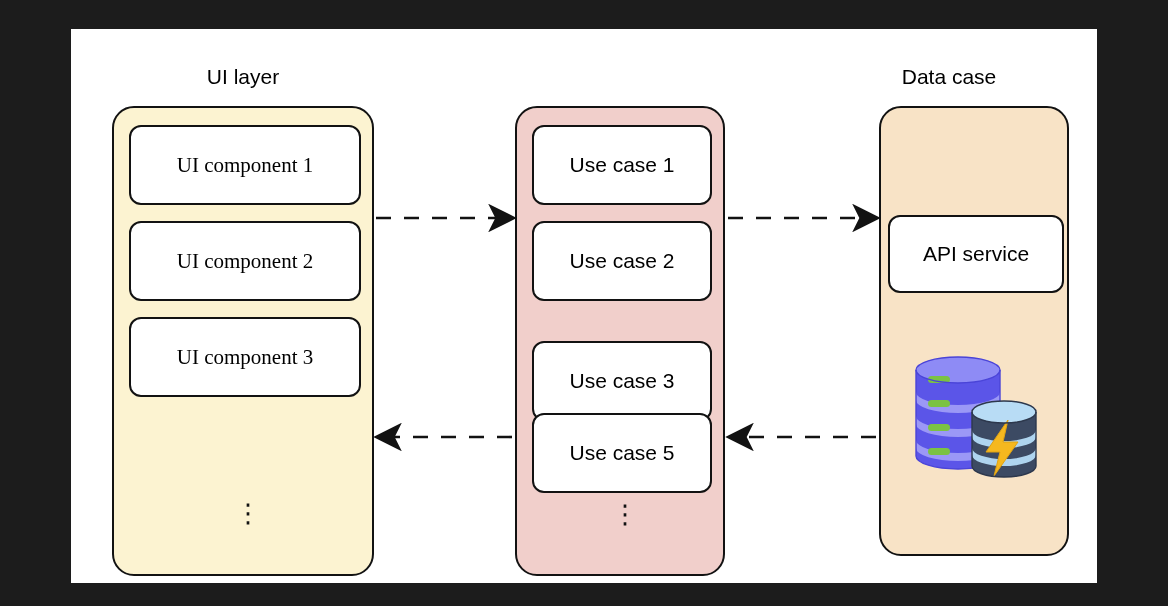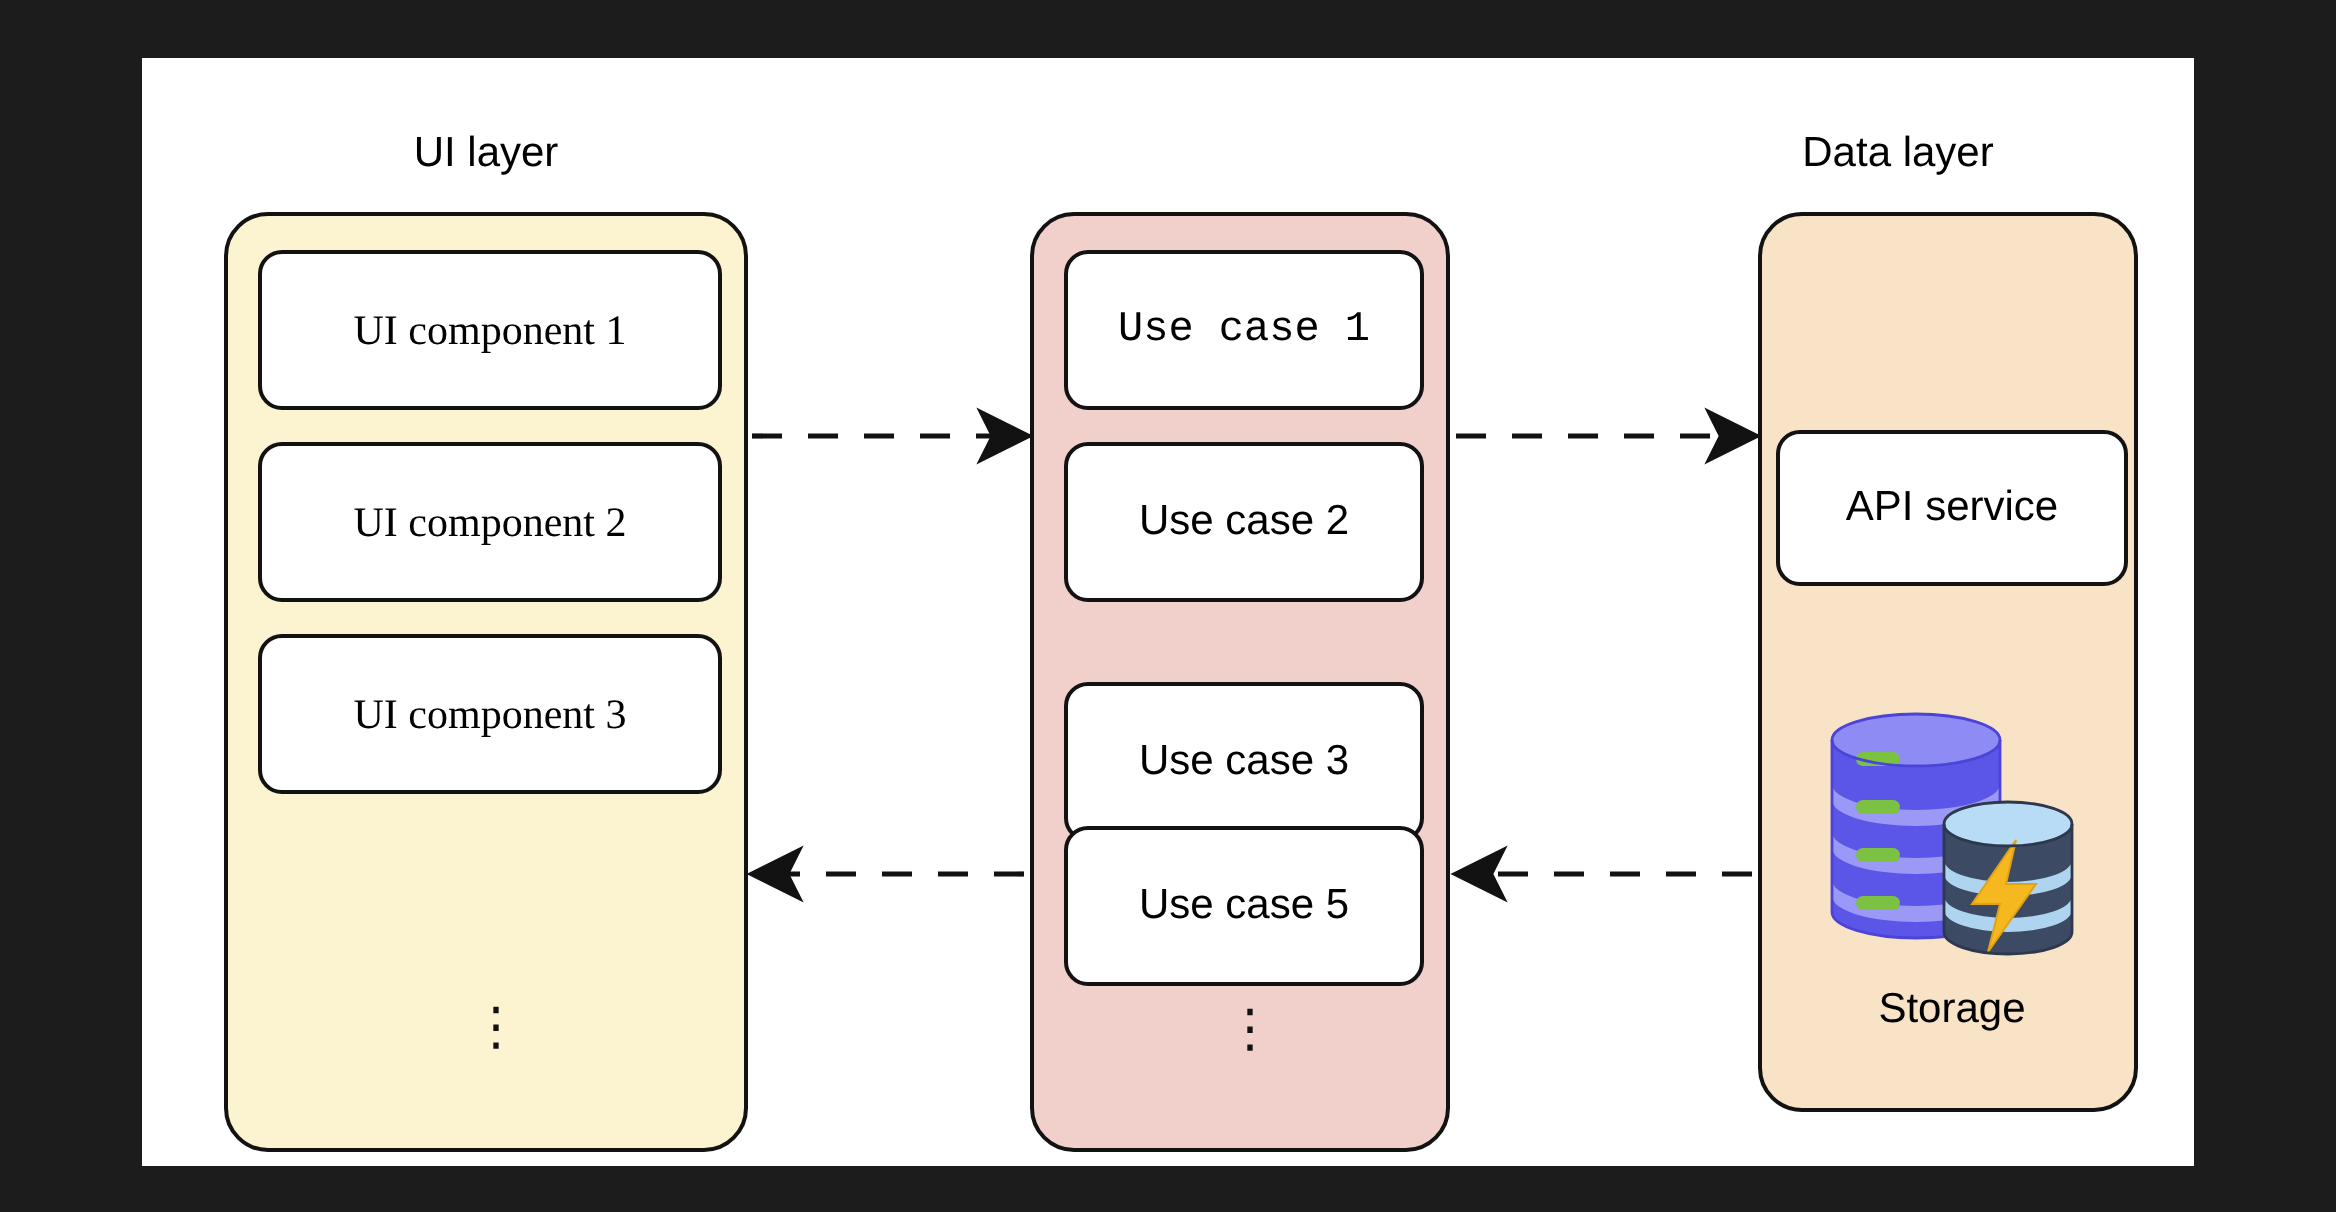--- a/index.html
+++ b/index.html
@@ -114,32 +114,32 @@
 
       <div class="item-box" style="left:15px; top:209px; width:232px; height:80px;">UI component 3</div>
 
 
       <div class="ellipsis" style="left:121px; top:393px;">⋮</div>
     </div>
 
 
     <div class="layer-box layer-domain" style="left:444px; top:77px; width:210px; height:470px;">
 
-      <div class="item-box" style="left:15px; top:17px; width:180px; height:80px;font-family:Liberation Mono, monospace;">Use case 1</div>
+      <div class="item-box" style="left:15px; top:17px; width:180px; height:80px;">Use case 1</div>
 
       <div class="item-box" style="left:15px; top:113px; width:180px; height:80px;">Use case 2</div>
 
       <div class="item-box" style="left:15px; top:209px; width:180px; height:80px;margin-top:24px;">Use case 3</div>
 
       <div class="item-box" style="left:15px; top:305px; width:180px; height:80px;">Use case 5</div>
 
       <div class="ellipsis" style="left:95px; top:393px;">⋮</div>
     </div>
 
-    <div class="layer-title" style="left:783px; top:36px; width:190px;">Data layer</div>
+    <div class="layer-title" style="left:783px; top:36px; width:190px;">Data case</div>
 
     <div class="layer-box layer-data" style="left:808px; top:77px; width:190px; height:450px;">
 
       <div class="item-box" style="left:7px; top:107px; width:176px; height:78px;">API service</div>
 
       <div class="storage-icon" style="left:29px; top:240px; width:136px; height:135px;">
         <svg width="136" height="135" viewBox="0 0 136 135" xmlns="http://www.w3.org/2000/svg">
 
           <g>
 
@@ -166,21 +166,20 @@
             <path d="M62 100 A32 11 0 0 0 126 100 L126 107 A32 11 0 0 1 62 107 Z" fill="#aed4ef"></path>
             <ellipse cx="94" cy="64" rx="32" ry="11" fill="#b8dcf5"></ellipse>
 
             <path d="M98 72 L76 104 L90 104 L84 128 L108 94 L93 94 Z" fill="#f5b81f" stroke="#e0a313" stroke-width="1"></path>
             <path d="M62 64 L62 118 A32 11 0 0 0 126 118 L126 64" fill="none" stroke="#2d384d" stroke-width="1.4"></path>
             <ellipse cx="94" cy="64" rx="32" ry="11" fill="none" stroke="#2d384d" stroke-width="1.4"></ellipse>
           </g>
         </svg>
       </div>
 
-      <div class="storage-label" style="left:0px; top:385px; width:190px;">Storage</div>
     </div>
 
     <svg id="arrows" viewBox="0 0 1026 554" xmlns="http://www.w3.org/2000/svg">
       <defs>
         <marker id="arrow-r" viewBox="0 0 12 12" refX="10" refY="6" markerWidth="11" markerHeight="11" orient="auto-start-reverse">
           <path d="M0 0 L12 6 L0 12 L3 6 Z" fill="#121212"></path>
         </marker>
         <marker id="arrow-l" viewBox="0 0 12 12" refX="10" refY="6" markerWidth="11" markerHeight="11" orient="auto-start-reverse">
           <path d="M0 0 L12 6 L0 12 L3 6 Z" fill="#121212"></path>
         </marker>

